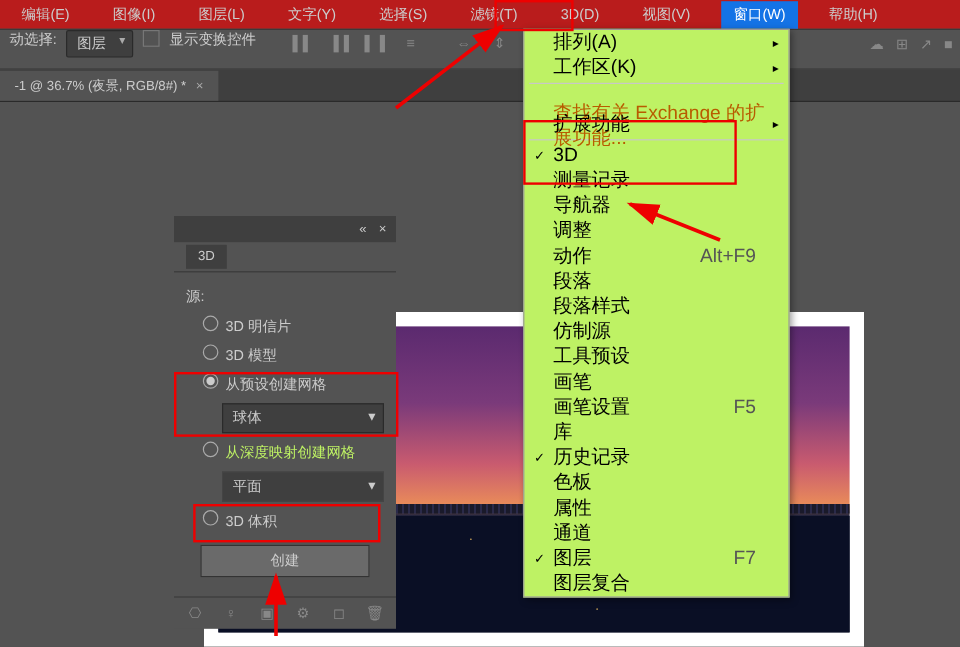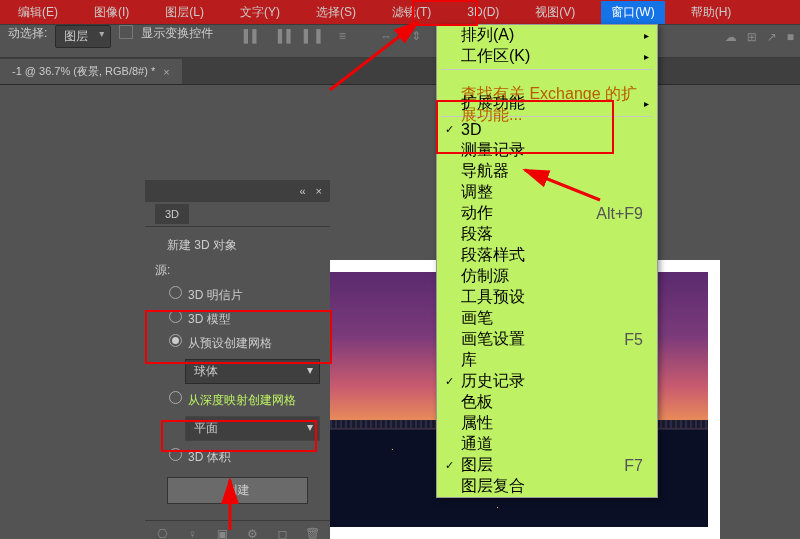--- a/index.html
+++ b/index.html
@@ -12,21 +12,21 @@
 .chk{width:12px;height:12px;border:1px solid #777;display:inline-block}
 .tbtn{width:22px;height:22px;display:flex;align-items:center;justify-content:center;color:#888}
 .tabrow{height:26px;background:#3f3f3f;border-bottom:1px solid #2a2a2a;display:flex;align-items:flex-end}
 .tab{background:#535353;padding:5px 12px;display:flex;align-items:center;gap:8px;font-size:11px}
 .tab .x{color:#aaa}
 .dropdown{position:absolute;left:436px;top:24px;width:220px;background:#bef264;color:#000;border:1px solid #999;box-shadow:2px 2px 6px rgba(0,0,0,.4);font-size:16px;z-index:50}
 .dropdown .row{height:21px;display:flex;align-items:center;padding:0 14px 0 24px;position:relative}
 .dropdown .sep{height:1px;background:#c8c8c8;margin:2px 4px}
 .dropdown .arrow::after{content:"▸";position:absolute;right:8px;font-size:10px}
 .dropdown .chkmk::before{content:"✓";position:absolute;left:8px;font-size:11px}
-.dropdown .sc{position:absolute;right:14px;color:#555}
+.dropdown .sc{position:absolute;right:27px;color:#555}
 .rb{position:absolute;border:2px solid #e00;pointer-events:none;z-index:60}
 .panel{position:absolute;left:145px;top:180px;width:185px;background:#535353;z-index:30}
 .panel .head{height:22px;background:#3f3f3f;display:flex;align-items:center;justify-content:flex-end;gap:10px;padding:0 8px;font-size:11px}
 .panel .tabs{height:24px;display:flex;align-items:center;padding-left:10px;background:#535353;border-bottom:1px solid #3a3a3a}
 .panel .tabs span{background:#3f3f3f;padding:4px 10px;font-size:11px}
 .panel .body{padding:8px 10px;font-size:12px}
 .panel .title2{margin:2px 0 8px 12px}
 .panel .srow{display:flex;align-items:center;gap:6px;margin:4px 0}
 .panel select,.panel .drop{flex:1;background:#3f3f3f;border:1px solid #2a2a2a;color:#ccc;padding:3px 8px;position:relative}
 .panel .drop::after{content:"▾";position:absolute;right:6px}
@@ -165,21 +165,20 @@
 
 <div class="panel">
   <div class="head">
     <span>«</span>
     <span>×</span>
   </div>
   <div class="tabs">
       <span>3D</span>
     </div>
   <div class="body">
-    <div class="title2">新建 3D 对象</div>
     <div class="srow">
       <span>源:</span>
     </div>
     <div class="opt"><span class="radio"></span><span>3D 明信片</span></div>
     <div class="opt"><span class="radio"></span><span>3D 模型</span></div>
     <div class="opt"><span class="radio on"></span><span>从预设创建网格</span></div>
     <div class="sub">
         <div class="drop"><span>球体</span></div>
       </div>
     <div class="opt" style="color:#bef264"><span class="radio"></span><span>从深度映射创建网格</span></div>

